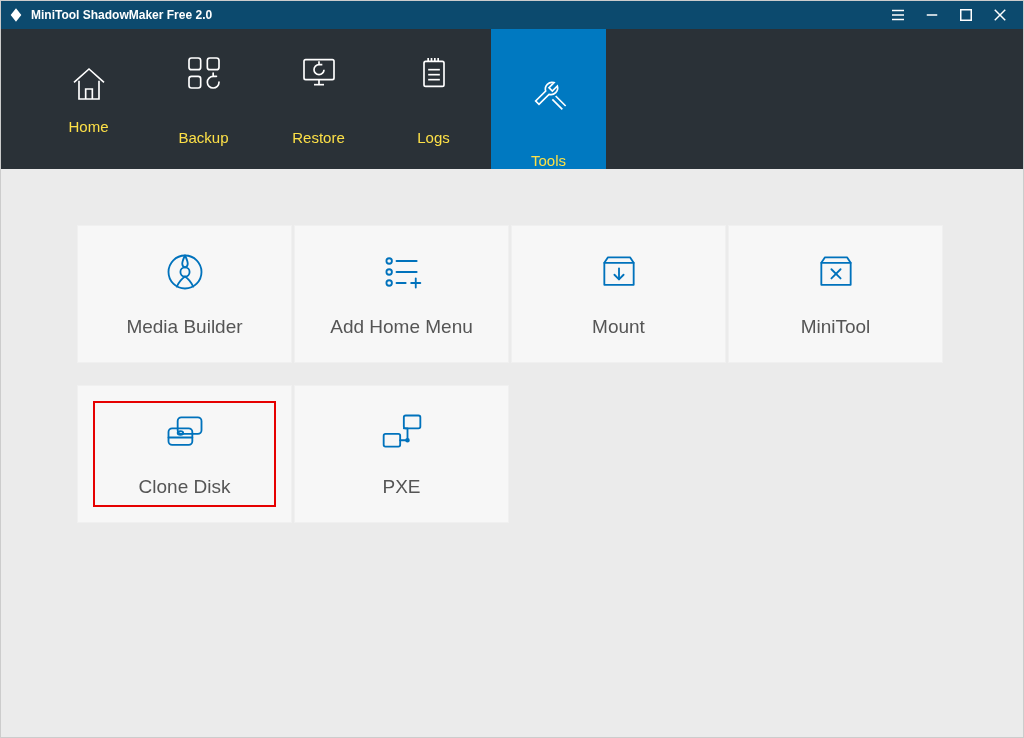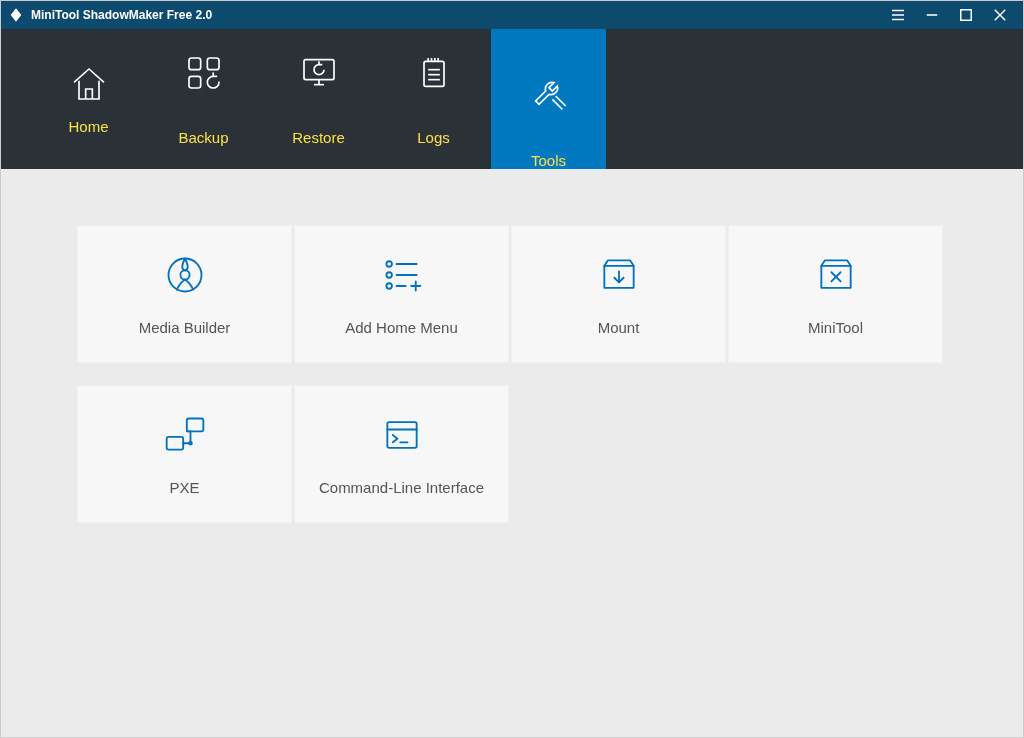--- a/index.html
+++ b/index.html
@@ -54,21 +54,21 @@
     }
     .tile {
       height: 138px;
       background: #f7f7f7;
       border: 1px solid #f0f0f0;
       display:flex; flex-direction:column; align-items:center; justify-content:center;
       gap: 18px;
       cursor: pointer;
     }
     .tile.highlight { outline: 2px solid #e60000; outline-offset: -18px; }
-    .tile .tilelabel { font-size: 15px; color: #555; }
+    .tile .tilelabel { font-size: 19px; color: #555; }
     .tile svg { stroke: #0072bc; fill: none; stroke-width: 2; stroke-linecap: round; stroke-linejoin: round; }
     .row2 { margin-top: 22px; }
   </style>
 </head>
 <body>
 
 <div class="titlebar">
   <span class="logo">
     <svg viewBox="0 0 24 24" width="16" height="16">
         <path d="M12 2 L20 12 L12 22 L4 12 Z M8 12 L12 7 L16 12 L12 17 Z" fill="#fff"></path>
@@ -191,36 +191,36 @@
             <path d="M8 14 L12 8 H36 L40 14 V38 H8 Z"></path>
             <line x1="8" y1="14" x2="40" y2="14"></line>
             <line x1="19" y1="21" x2="29" y2="31"></line>
             <line x1="29" y1="21" x2="19" y2="31"></line>
           </svg>
       </span>
       <span class="tilelabel">MiniTool</span>
     </div>
   </div>
   <div class="grid row2">
+    <div class="tile highlight">
+      <span>
+        <svg viewBox="0 0 48 48" width="44" height="44">
+            <rect x="16" y="8" width="26" height="18" rx="4"></rect>
+            <rect x="6" y="20" width="26" height="18" rx="4"></rect>
+            <line x1="6" y1="30" x2="32" y2="30"></line>
+            <ellipse cx="19" cy="25" rx="3" ry="2"></ellipse>
+          </svg>
+      </span>
+      <span class="tilelabel">Clone Disk</span>
+    </div>
     <div class="tile">
       <span>
         <svg viewBox="0 0 48 48" width="44" height="44">
             <rect x="26" y="6" width="18" height="14" rx="2"></rect>
             <rect x="4" y="26" width="18" height="14" rx="2"></rect>
             <path d="M22 33 H30 V20 H26"></path>
             <circle cx="30" cy="33" r="1.5" fill="#0072bc"></circle>
           </svg>
       </span>
       <span class="tilelabel">PXE</span>
     </div>
-    <div class="tile">
-      <span>
-        <svg viewBox="0 0 48 48" width="44" height="44">
-            <rect x="8" y="10" width="32" height="28" rx="2"></rect>
-            <line x1="8" y1="18" x2="40" y2="18"></line>
-            <path d="M14 24 L19 28 L14 32"></path>
-            <line x1="22" y1="32" x2="30" y2="32"></line>
-          </svg>
-      </span>
-      <span class="tilelabel">Command-Line Interface</span>
-    </div>
   </div>
 </div>
 
 </body></html>

